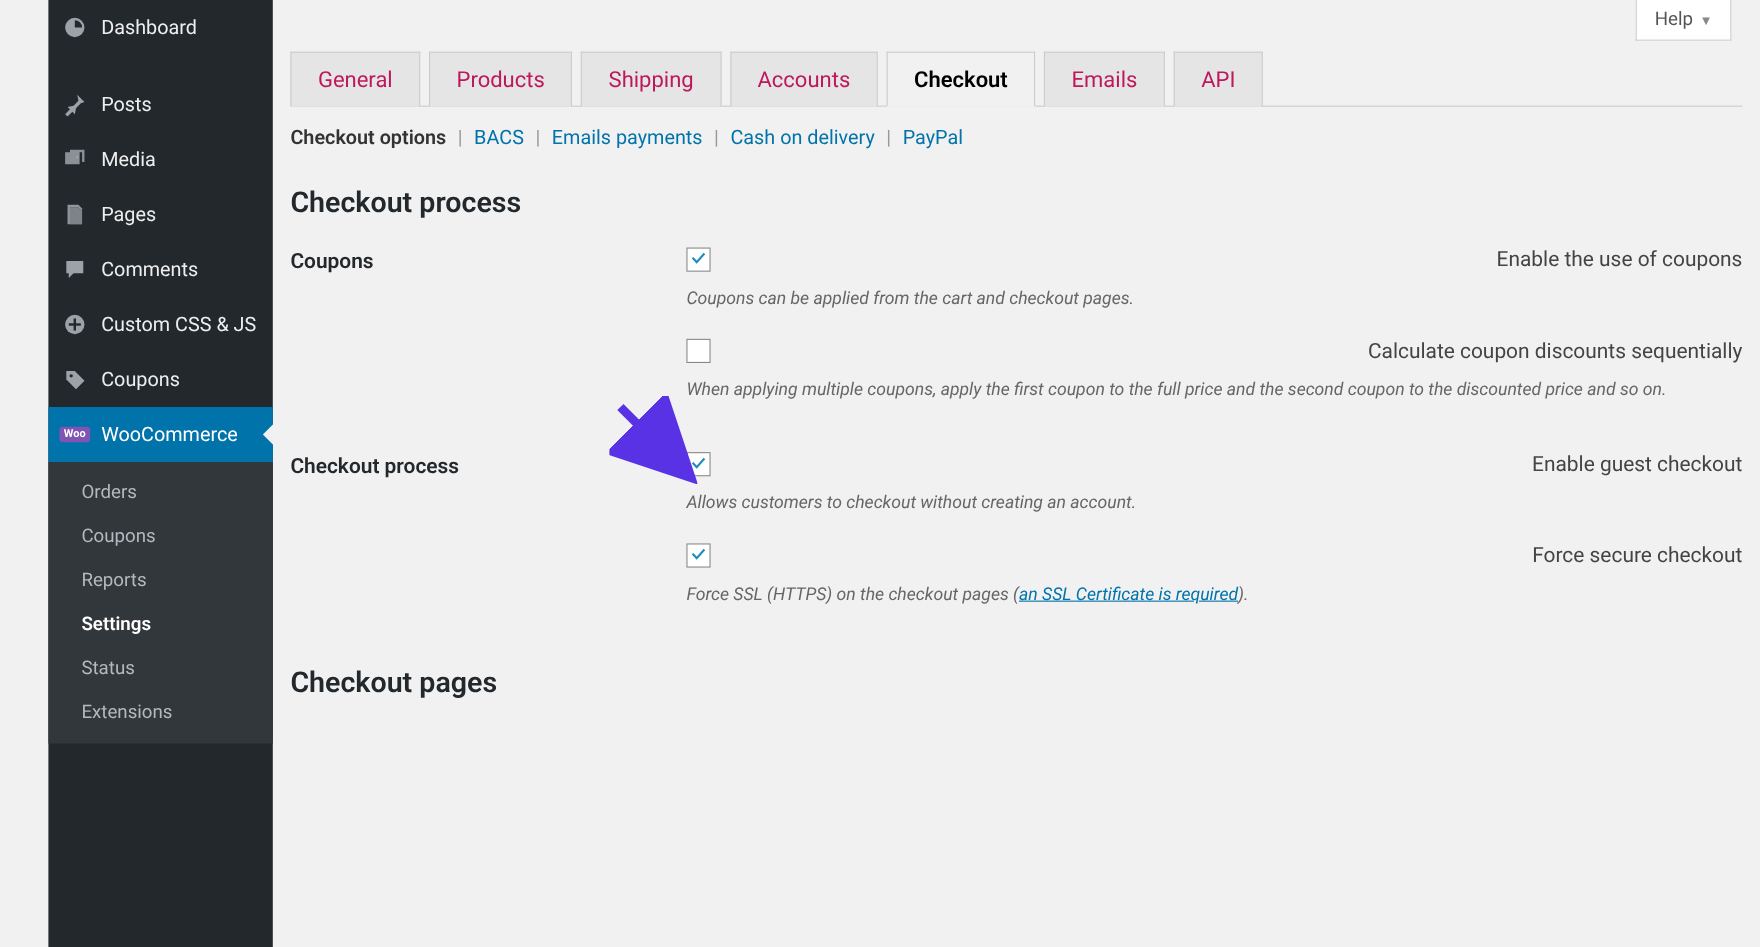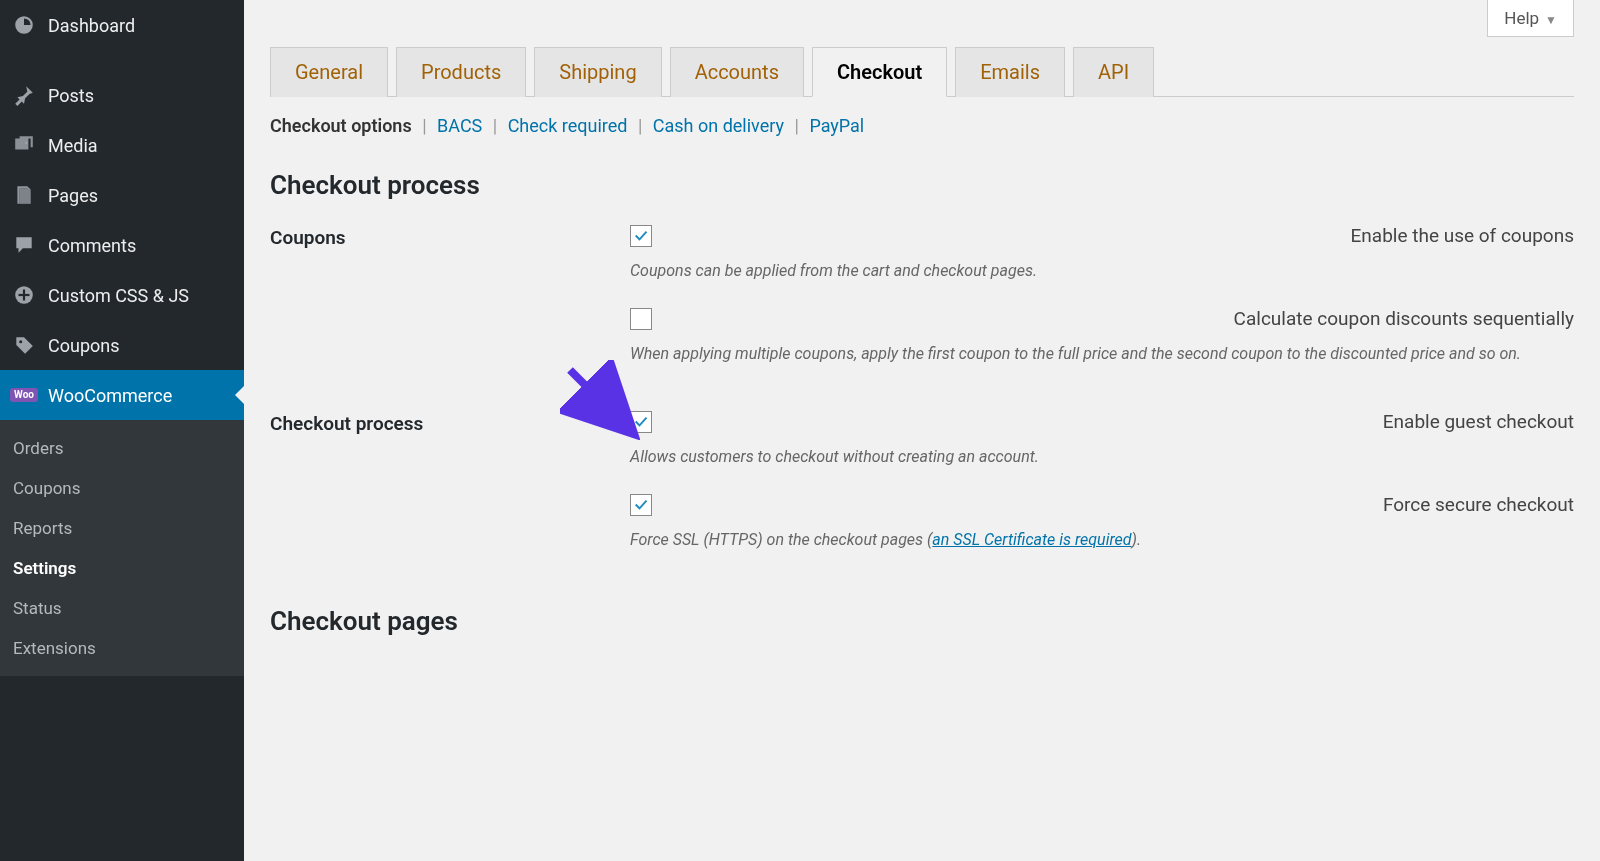--- a/index.html
+++ b/index.html
@@ -6,24 +6,25 @@
 body {
   font-family: -apple-system, BlinkMacSystemFont, "Segoe UI", Roboto, Oxygen-Sans, Ubuntu, Cantarell, "Helvetica Neue", sans-serif;
   background: #f1f1f1;
   color: #444;
   display: flex;
   width: 1600px;
   height: 861px;
   overflow: hidden;
 }
 .sidebar {
-  width: 244px;
+  width: 204px;
   background: #23282d;
   color: #eee;
   flex-shrink: 0;
+  margin-left: 44px;
 }
 .menu-item {
   display: flex;
   align-items: center;
   padding: 13px 12px;
   font-size: 18px;
   color: #eee;
   cursor: pointer;
   gap: 12px;
 }
@@ -49,21 +50,21 @@
   top: 50%;
   transform: translateY(-50%);
   border: 10px solid transparent;
   border-right-color: #f1f1f1;
 }
 .submenu {
   background: #32373c;
   padding: 8px 0;
 }
 .submenu-item {
-  padding: 10px 13px;
+  padding: 10px 30px;
   font-size: 17px;
   color: #b4b9be;
   cursor: pointer;
 }
 .submenu-item.current {
   color: #fff;
   font-weight: 600;
 }
 .woo-badge {
   background:#7f54b3;
@@ -71,21 +72,21 @@
   font-size:10px;
   font-weight:700;
   padding:2px 4px;
   border-radius:3px;
   display:inline-block;
   line-height:1;
 }
 
 .content {
   flex: 1;
-  padding: 0 26px;
+  padding: 0 16px;
   position: relative;
 }
 .help-tab {
   position: absolute;
   right: 26px;
   top: 0;
   background: #fff;
   border: 1px solid #ccc;
   border-top: none;
   padding: 8px 16px;
@@ -106,21 +107,21 @@
   gap: 8px;
   margin-top: 46px;
   border-bottom: 1px solid #ccc;
 }
 .tab {
   background: #e5e5e5;
   border: 1px solid #ccc;
   border-bottom: none;
   padding: 12px 24px;
   font-size: 20px;
-  color: #a16207;
+  color: #be185d;
   cursor: pointer;
   position: relative;
   top: 1px;
 }
 .tab.active {
   background: #f1f1f1;
   font-weight: 600;
   color: #000;
   border-bottom: 1px solid #f1f1f1;
 }
@@ -281,21 +282,21 @@
     <div class="tab active">Checkout</div>
     <div class="tab">Emails</div>
     <div class="tab">API</div>
   </div>
 
   <div class="subnav">
     <span class="current-sub">Checkout options</span>
     <span class="sep">|</span>
     <a>BACS</a>
     <span class="sep">|</span>
-    <a>Check required</a>
+    <a>Emails payments</a>
     <span class="sep">|</span>
     <a>Cash on delivery</a>
     <span class="sep">|</span>
     <a>PayPal</a>
   </div>
 
   <h2 class="section-heading">Checkout process</h2>
 
   <div class="form-table">
     <div class="form-row">

